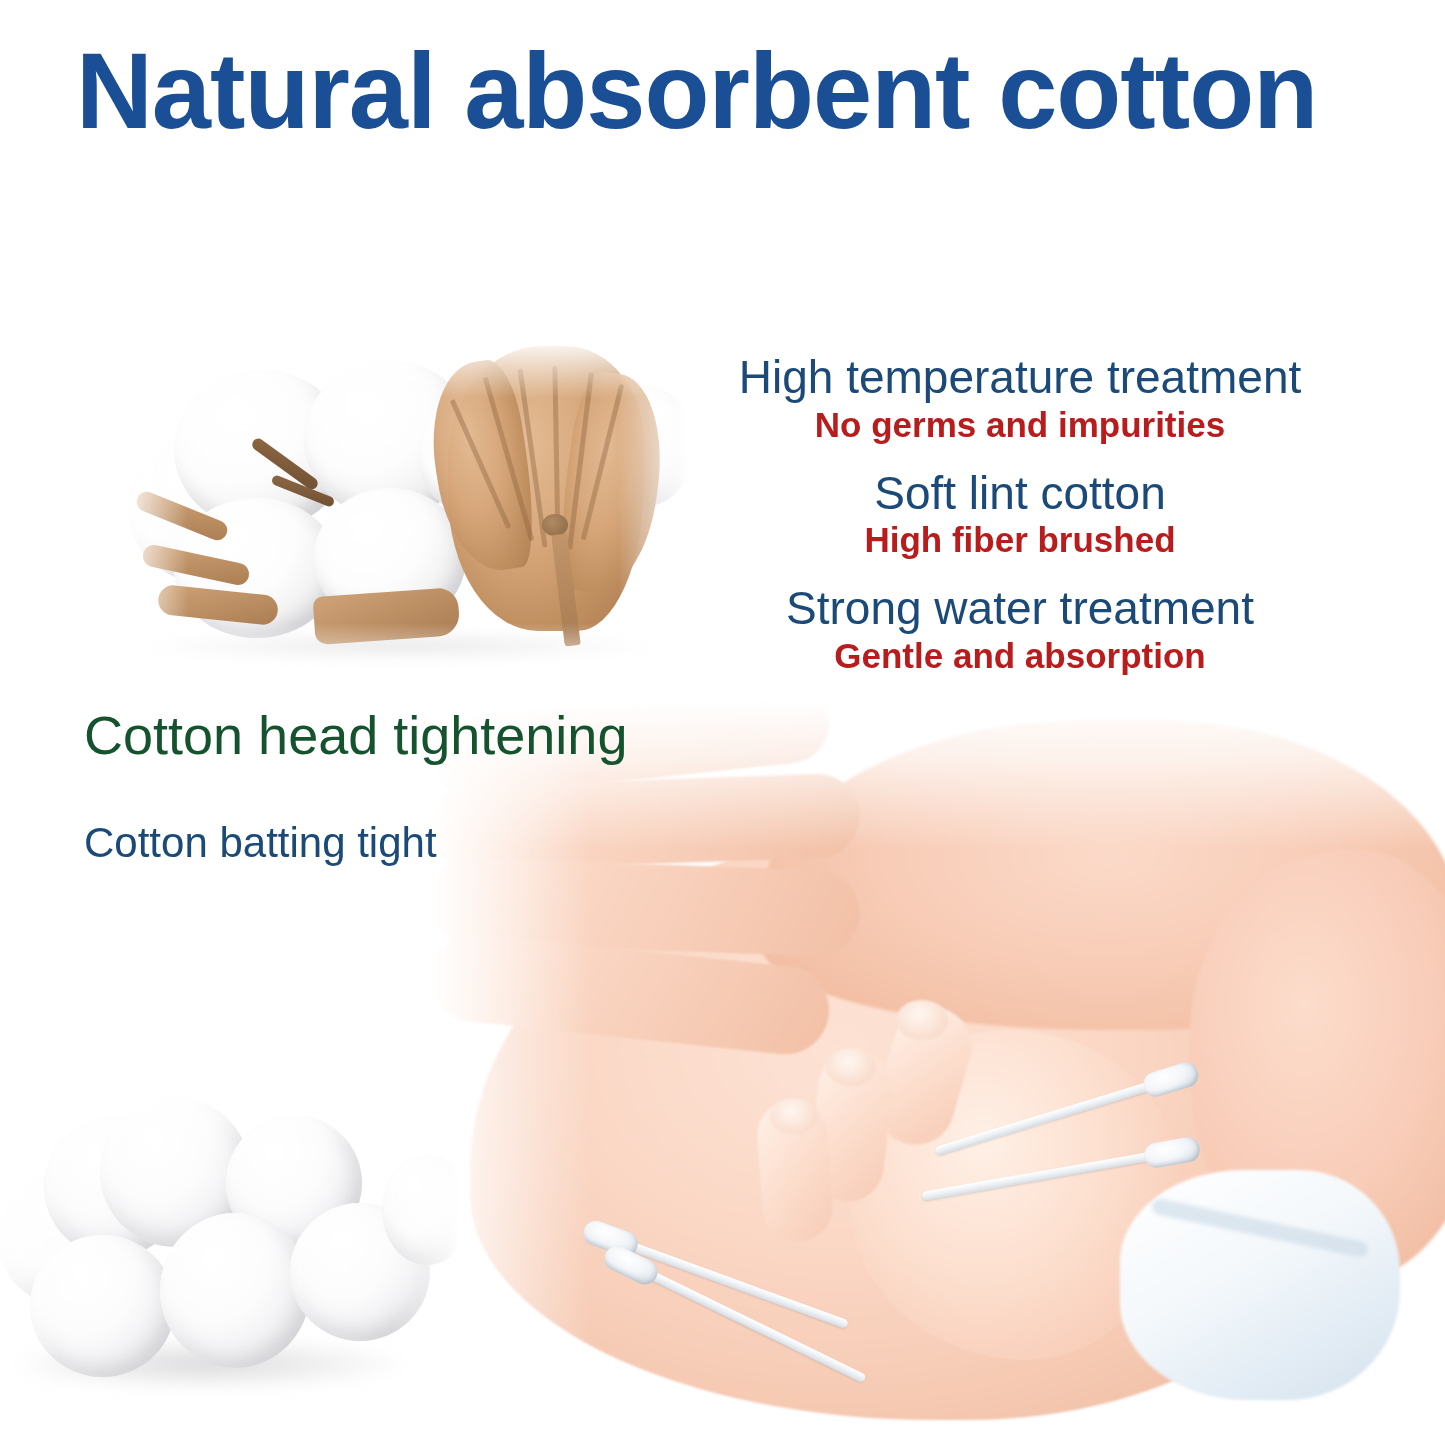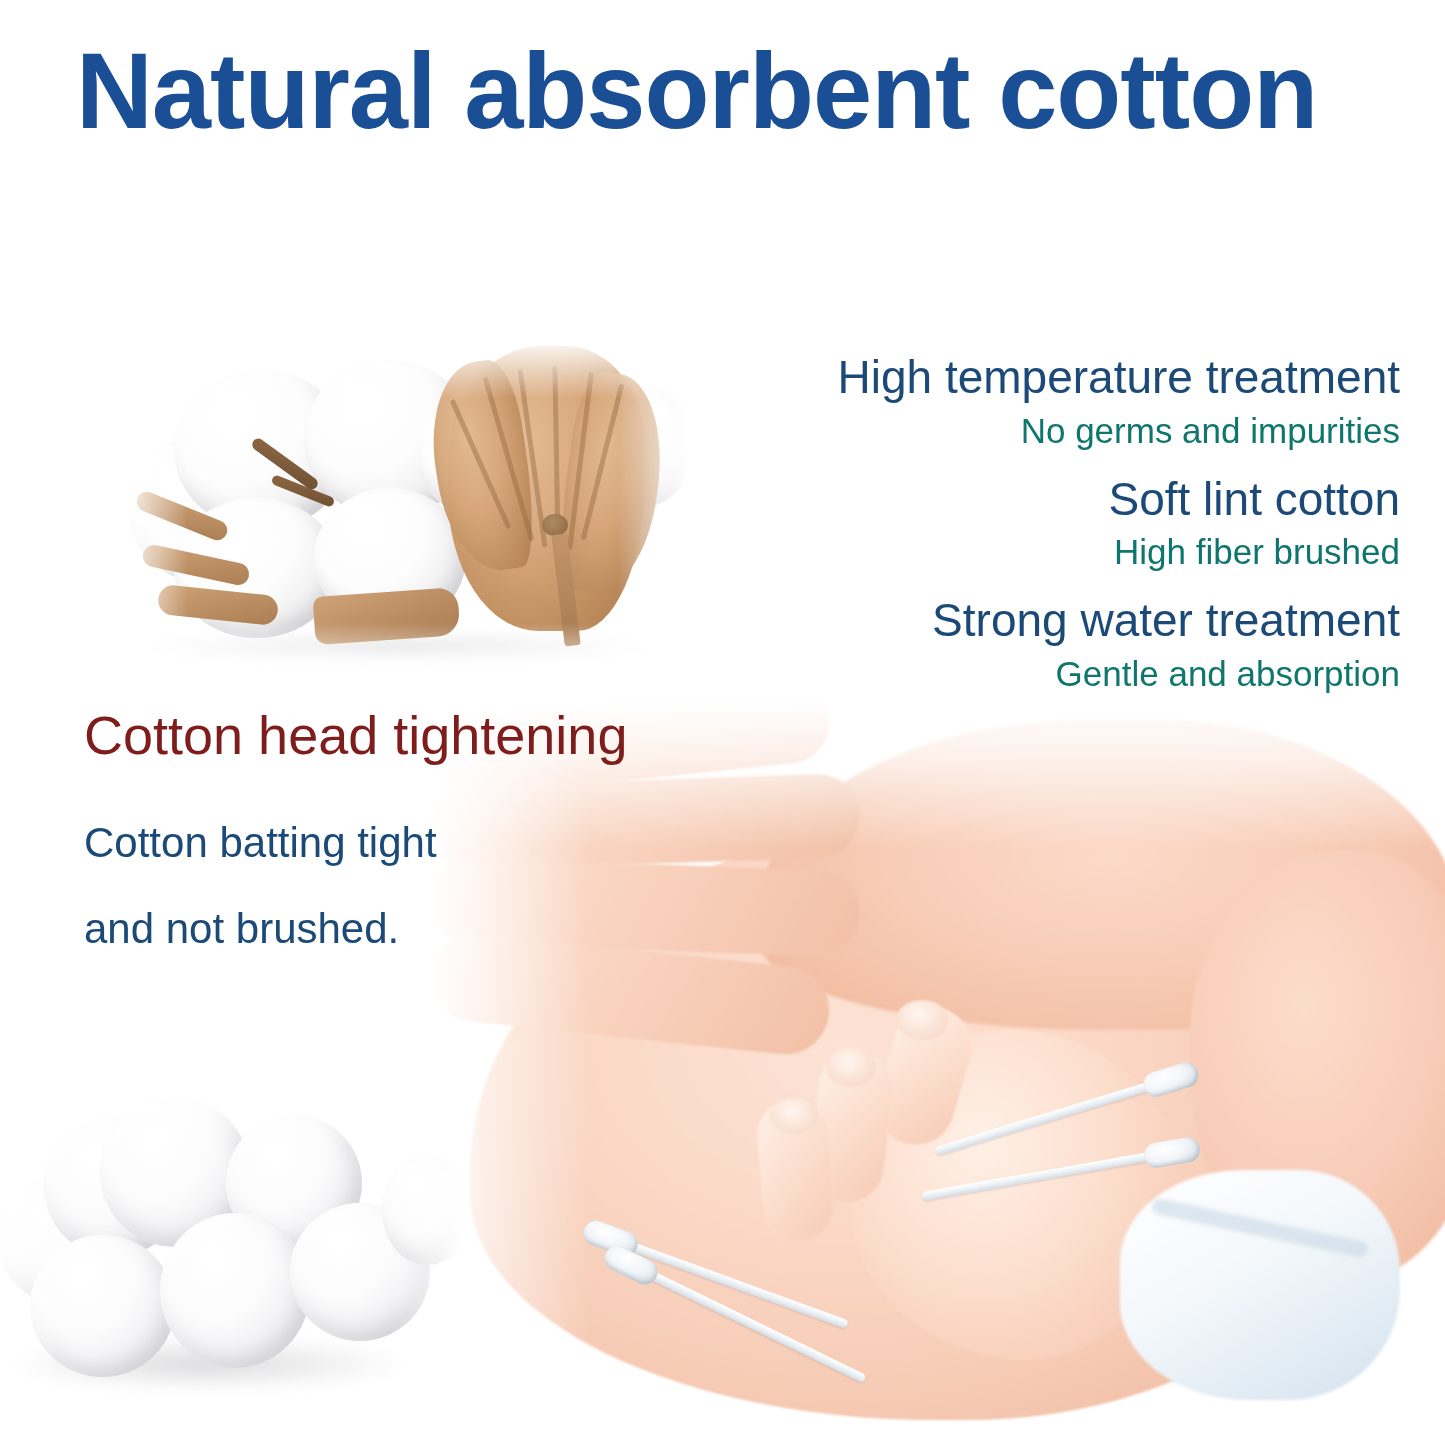--- a/index.html
+++ b/index.html
@@ -22,35 +22,35 @@
   }
   .subtitle{
     position:absolute;left:84px;top:160px;width:1000px;
     font-size:62px;line-height:1.26;font-weight:400;
     color:#1b4570;z-index:40;
   }
   .subtitle div{white-space:nowrap;}
 
   .features{
     position:absolute;right:45px;top:352px;width:760px;
-    text-align:right;z-index:40;
+    text-align:center;z-index:40;
   }
   .feat-title{
     font-size:46px;line-height:1.12;font-weight:400;color:#1b4a78;
     white-space:nowrap;
   }
   .feat-sub{
-    font-size:35px;line-height:1.2;font-weight:400;color:#0f766e;
-    white-space:nowrap;margin-top:6px;
+    font-size:35px;line-height:1.2;font-weight:700;color:#b91c1c;
+    white-space:nowrap;margin-top:0;
   }
   .feat-gap{height:22px;}
 
   .block-title{
     position:absolute;left:84px;top:706px;
-    font-size:54px;line-height:1.1;font-weight:400;color:#7f1d1d;
+    font-size:54px;line-height:1.1;font-weight:400;color:#14532d;
     white-space:nowrap;z-index:40;
   }
   .block-body{
     position:absolute;left:84px;top:800px;width:560px;
     font-size:42px;line-height:2.05;font-weight:400;color:#1b4a78;
     z-index:40;
   }
   .block-body div{white-space:nowrap;}
 
   
@@ -305,16 +305,15 @@
     <div class="feat-title">Soft lint cotton</div>
     <div class="feat-sub">High fiber brushed</div>
     <div class="feat-gap"></div>
     <div class="feat-title">Strong water treatment</div>
     <div class="feat-sub">Gentle and absorption</div>
   </div>
 
   <div class="block-title">Cotton head tightening</div>
   <div class="block-body">
     <div>Cotton batting tight</div>
-    <div>and not brushed.</div>
   </div>
 
 </div>
 
 </body></html>

